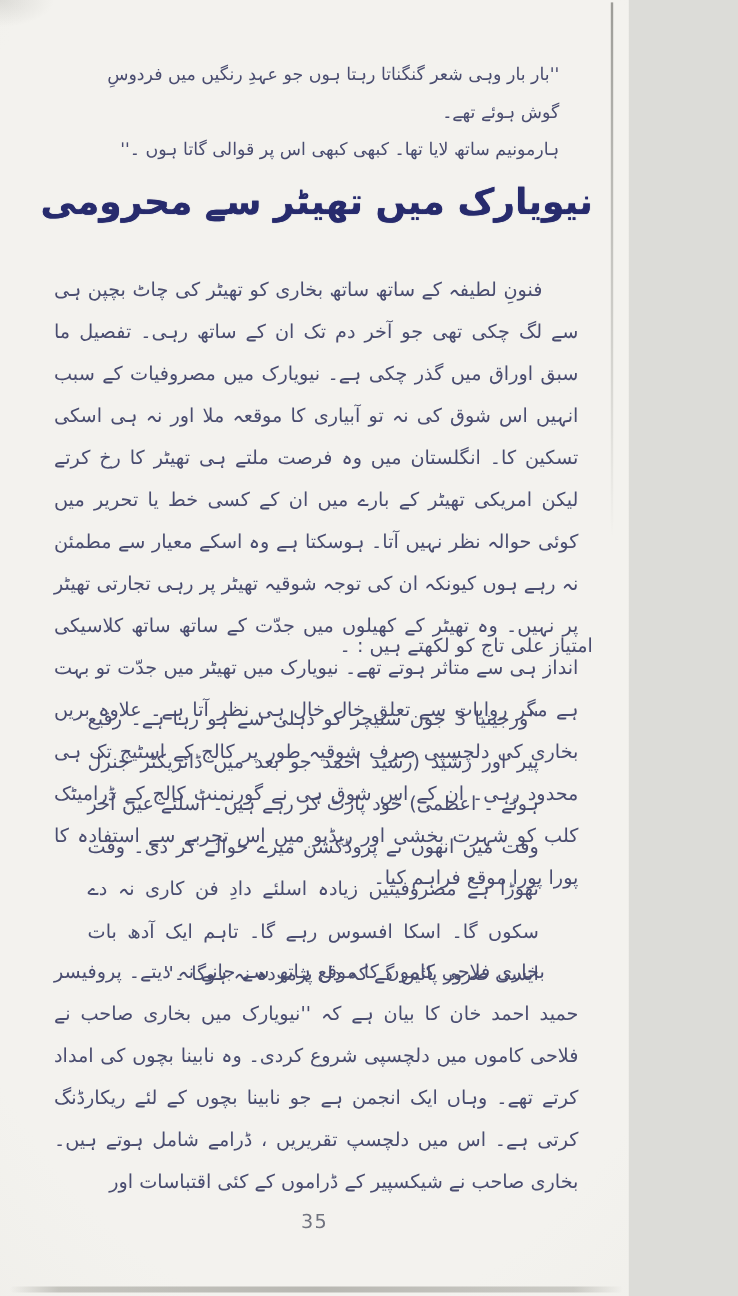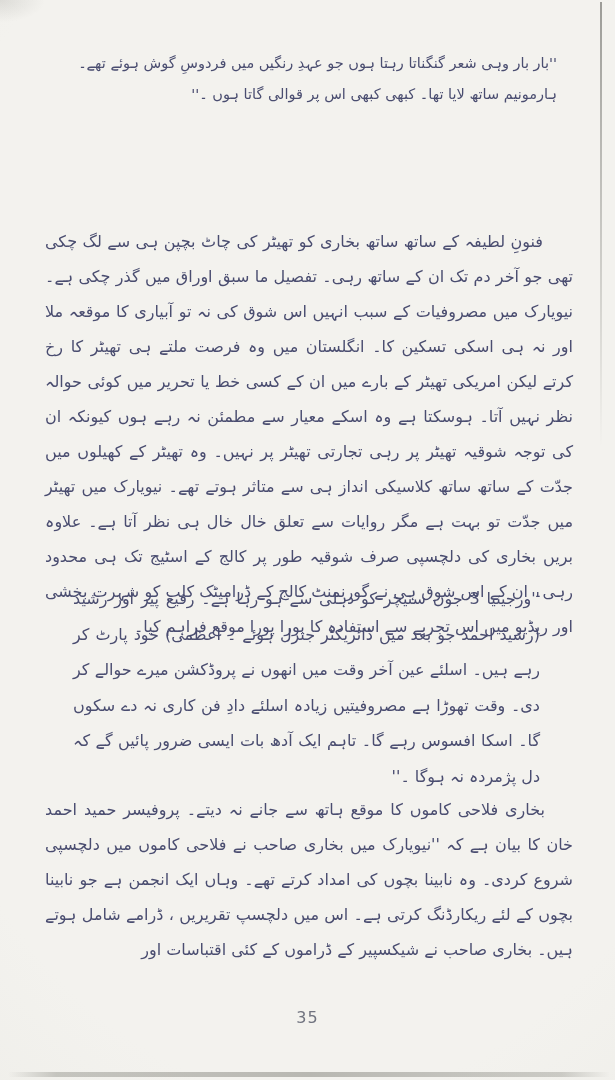--- a/index.html
+++ b/index.html
@@ -2,21 +2,21 @@
 <html lang="ur"><head>
 <meta charset="utf-8">
 <style>
   html, body {
     margin: 0;
     padding: 0;
     background: #dcdcd8;
   }
   .paper {
     position: relative;
-    width: 615px;
+    width: 524px;
     height: 1080px;
     overflow: hidden;
     background:
       radial-gradient(130% 105% at 52% 44%, #f3f2ee 55%, #ecebe6 85%, #e4e3dd 100%);
     font-family: "DejaVu Sans", sans-serif;
   }
   
   .edge-line {
     position: absolute;
     top: 2px;
@@ -134,23 +134,25 @@
 
   <div class="corner-smudge"></div>
   <div class="edge-line"></div>
   <div class="bottom-shadow"></div>
 
   <div class="txt top-quote">
     <div class="tq-line1">''بار بار وہی شعر گنگناتا رہتا ہوں جو عہدِ رنگیں میں فردوسِ گوش ہوئے تھے۔</div>
     <div class="tq-line2">ہارمونیم ساتھ لایا تھا۔ کبھی کبھی اس پر قوالی گاتا ہوں ۔''</div>
   </div>
 
+  <h1 class="txt heading heading-1">نیویارک میں تھیٹر سے محرومی</h1>
 
   <p class="txt body-par para-theatre">فنونِ لطیفہ کے ساتھ ساتھ بخاری کو تھیٹر کی چاٹ بچپن ہی سے لگ چکی تھی جو آخر دم تک ان کے ساتھ رہی۔ تفصیل ما سبق اوراق میں گذر چکی ہے۔ نیویارک میں مصروفیات کے سبب انہیں اس شوق کی نہ تو آبیاری کا موقعہ ملا اور نہ ہی اسکی تسکین کا۔ انگلستان میں وہ فرصت ملتے ہی تھیٹر کا رخ کرتے لیکن امریکی تھیٹر کے بارے میں ان کے کسی خط یا تحریر میں کوئی حوالہ نظر نہیں آتا۔ ہوسکتا ہے وہ اسکے معیار سے مطمئن نہ رہے ہوں کیونکہ ان کی توجہ شوقیہ تھیٹر پر رہی تجارتی تھیٹر پر نہیں۔ وہ تھیٹر کے کھیلوں میں جدّت کے ساتھ ساتھ کلاسیکی انداز ہی سے متاثر ہوتے تھے۔ نیویارک میں تھیٹر میں جدّت تو بہت ہے مگر روایات سے تعلق خال خال ہی نظر آتا ہے۔ علاوہ بریں بخاری کی دلچسپی صرف شوقیہ طور پر کالج کے اسٹیج تک ہی محدود رہی۔ ان کے اس شوق ہی نے گورنمنٹ کالج کے ڈرامیٹک کلب کو شہرت بخشی اور ریڈیو میں اس تجربے سے استفادہ کا پورا پورا موقع فراہم کیا۔</p>
 
+  <p class="txt attrib">امتیاز علی تاج کو لکھتے ہیں : ۔</p>
 
   <p class="txt letter-quote">''ورجینیا 3 جون سنیچر کو دہلی سے ہو رہا ہے۔ رفیع پیر اور رشید (رشید احمد جو بعد میں ڈائریکٹر جنرل ہوئے ۔ اعظمی) خود پارٹ کر رہے ہیں۔ اسلئے عین آخر وقت میں انھوں نے پروڈکشن میرے حوالے کر دی۔ وقت تھوڑا ہے مصروفیتیں زیادہ اسلئے دادِ فن کاری نہ دے سکوں گا۔ اسکا افسوس رہے گا۔ تاہم ایک آدھ بات ایسی ضرور پائیں گے کہ دل پژمردہ نہ ہوگا ۔''</p>
 
 
   <p class="txt body-par para-welfare">بخاری فلاحی کاموں کا موقع ہاتھ سے جانے نہ دیتے۔ پروفیسر حمید احمد خان کا بیان ہے کہ ''نیویارک میں بخاری صاحب نے فلاحی کاموں میں دلچسپی شروع کردی۔ وہ نابینا بچوں کی امداد کرتے تھے۔ وہاں ایک انجمن ہے جو نابینا بچوں کے لئے ریکارڈنگ کرتی ہے۔ اس میں دلچسپ تقریریں ، ڈرامے شامل ہوتے ہیں۔ بخاری صاحب نے شیکسپیر کے ڈراموں کے کئی اقتباسات اور</p>
 
   <div class="page-number">35</div>
 
 </div>
 

